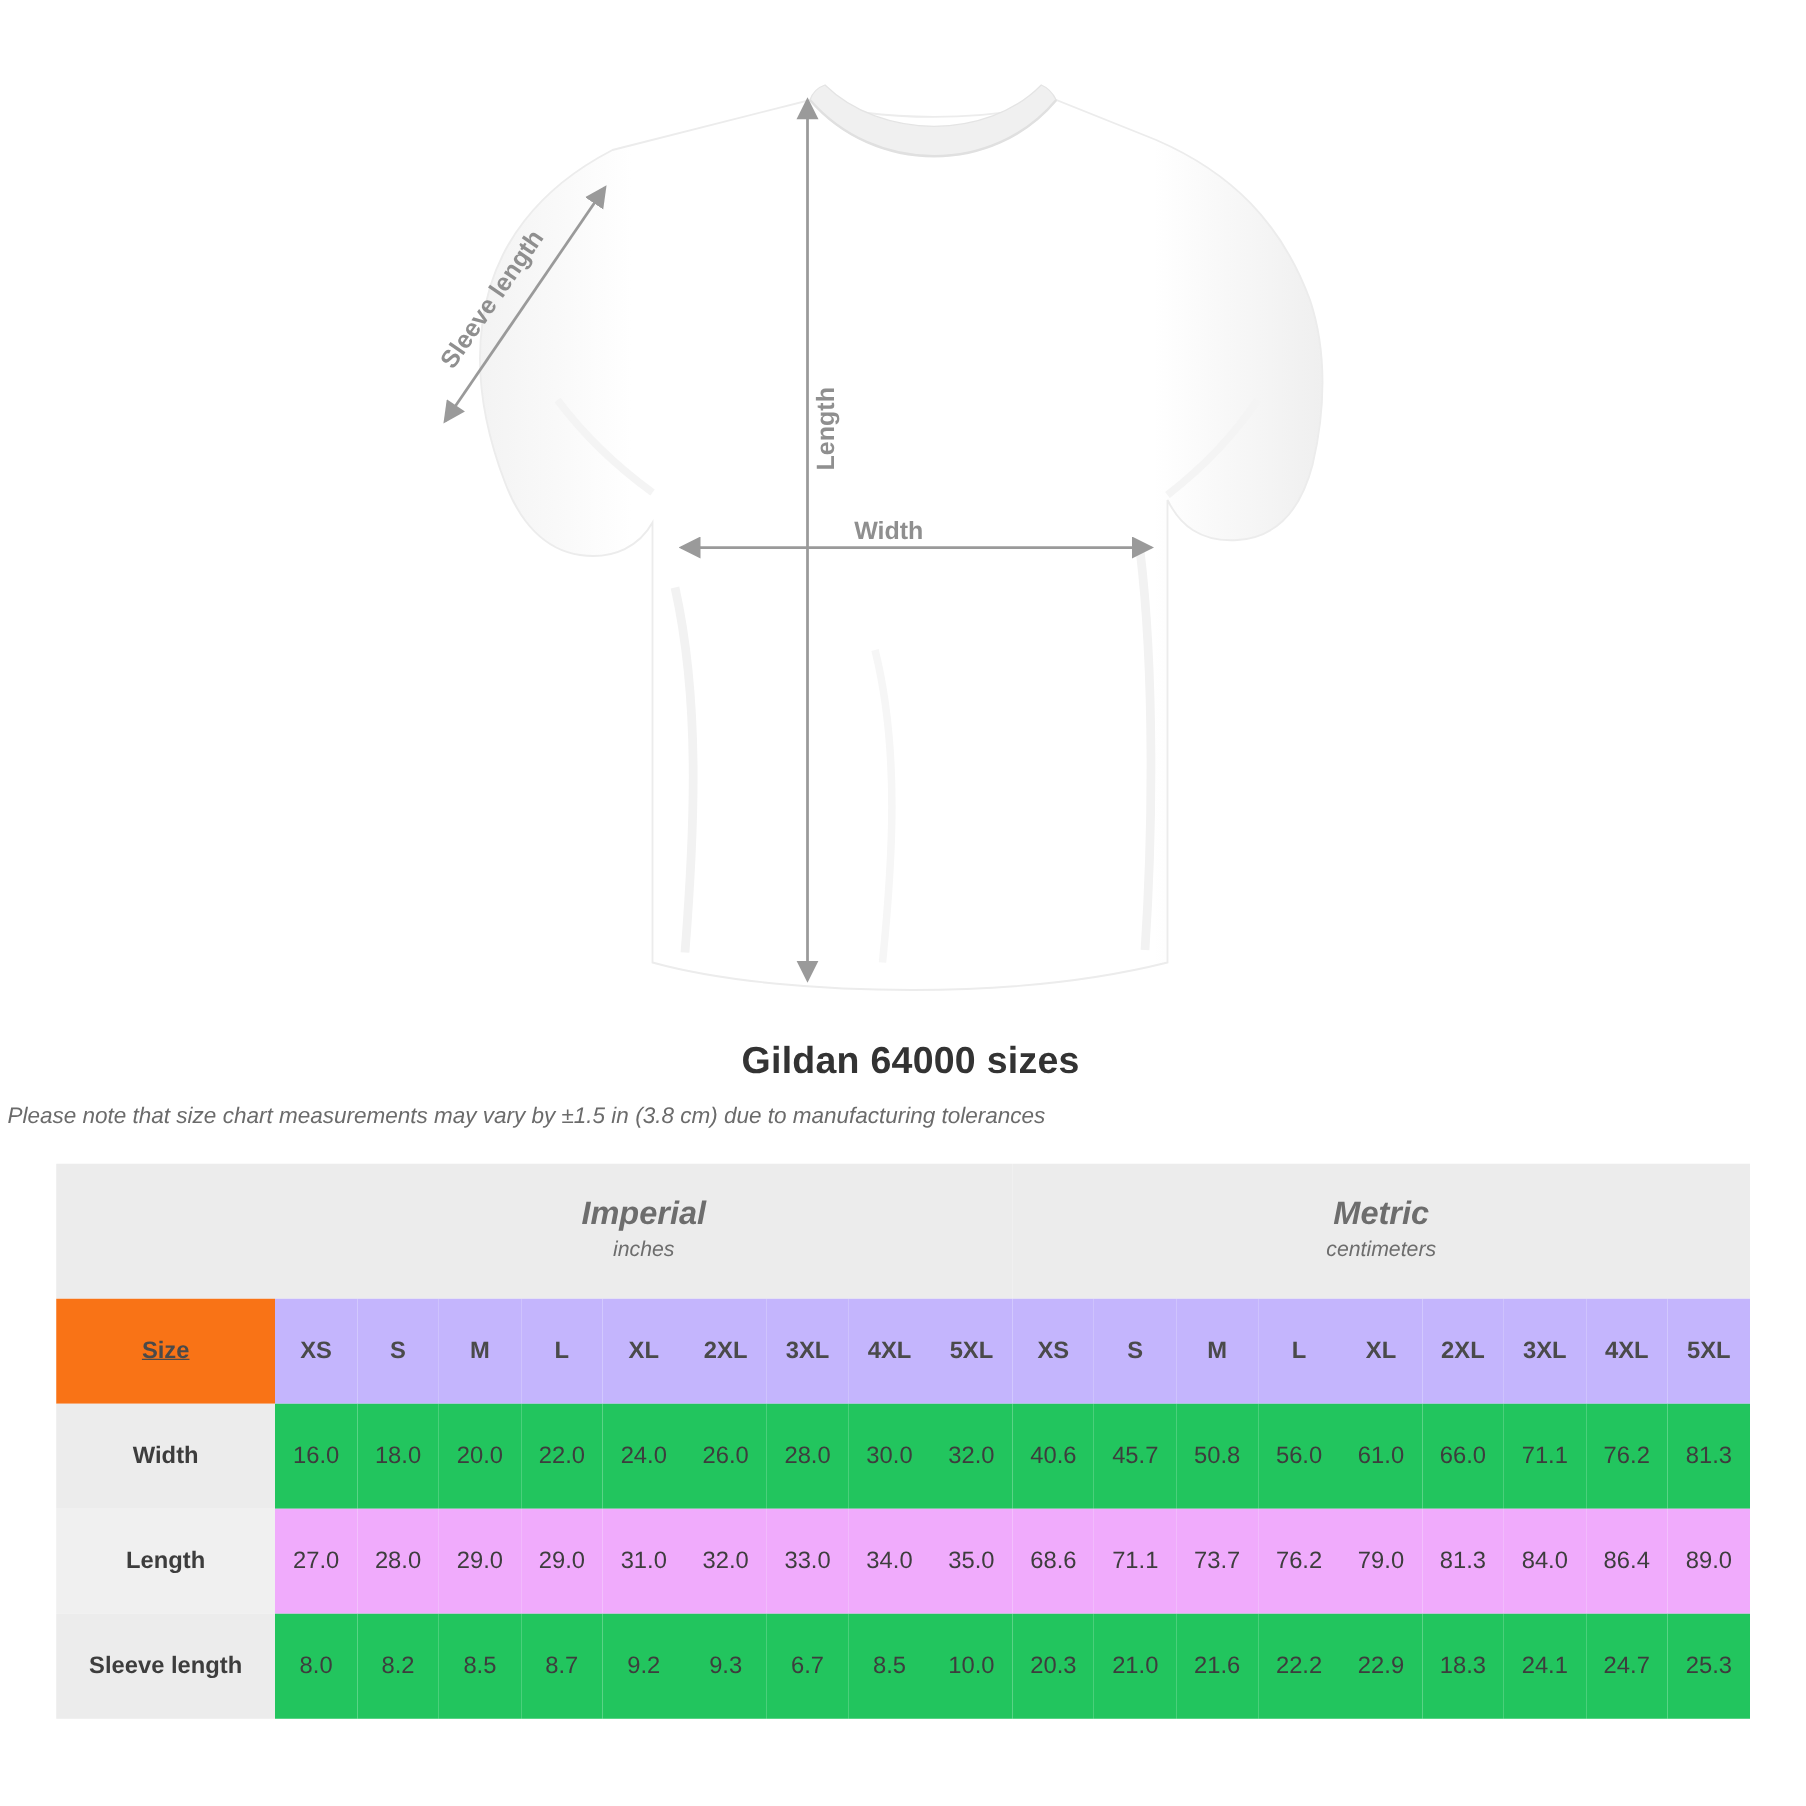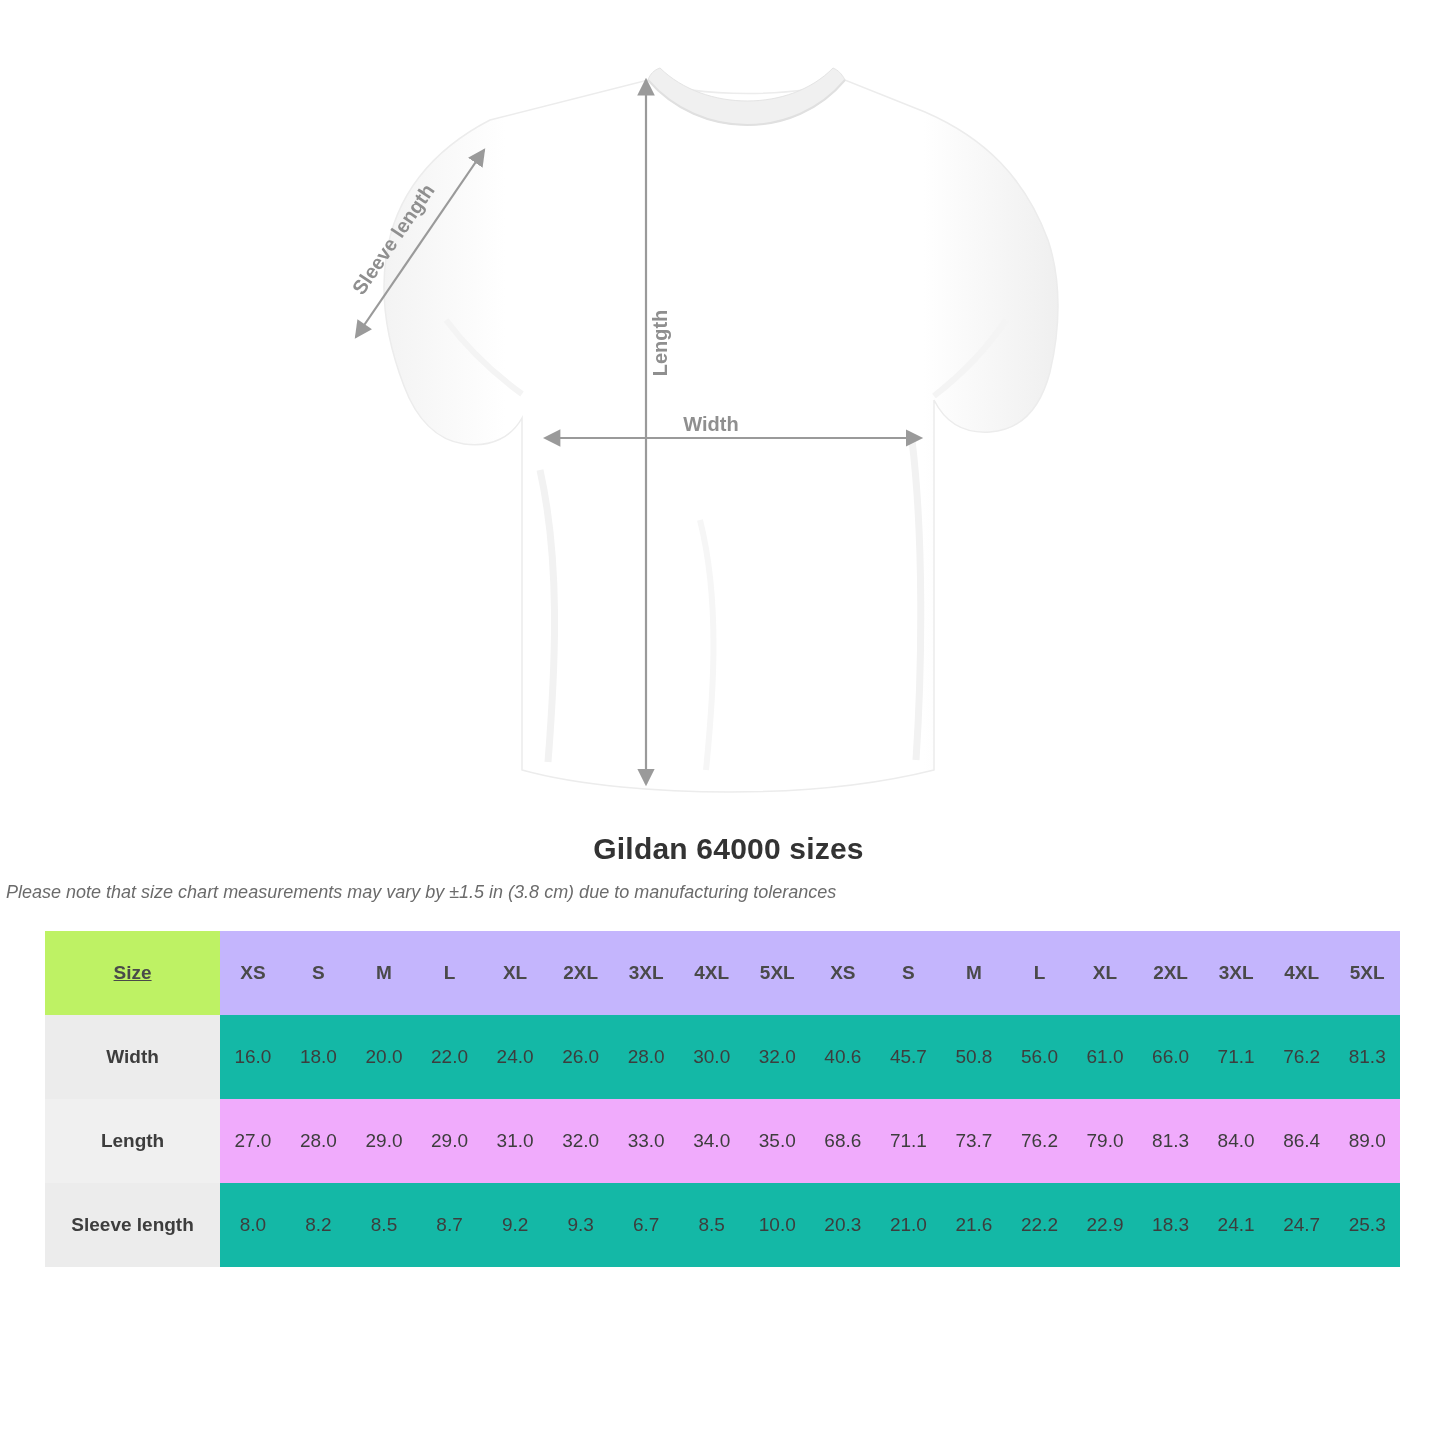--- a/index.html
+++ b/index.html
@@ -88,29 +88,29 @@
     color: #4a4a4a;
   }
   .head-row td {
     height: 84px;
     background: #c4b5fd;
     font-size: 19px;
     font-weight: bold;
     color: #4a4a4a;
   }
   .head-row td.rowhead {
-    background: #bef264;
+    background: #f97316;
     text-decoration: underline;
   }
   .data-row td {
     height: 84px;
     font-size: 19px;
     color: #3d3d3d;
   }
-  .data-row.shade td { background: #14b8a6; }
+  .data-row.shade td { background: #22c55e; }
   .data-row.plain td { background: #f0abfc; }
   .data-row td.rowhead { background: #ececec; }
   .data-row.plain td.rowhead { background: #f0f0f0; }
 
   col.labelcol { width: 175px; }
   col.datacol  { width: 65.5px; }
 </style>
 </head>
 <body>
 
@@ -200,20 +200,31 @@
           <col class="datacol">
           <col class="datacol">
           <col class="datacol">
         <col class="datacol">
           <col class="datacol">
           <col class="datacol">
           <col class="datacol">
       </colgroup>
       <tbody>
 
+        <tr class="unit-head">
+          <td></td>
+          <td colspan="9">
+            <div class="unit-name">Imperial</div>
+            <div class="unit-sub">inches</div>
+          </td>
+          <td colspan="9">
+            <div class="unit-name">Metric</div>
+            <div class="unit-sub">centimeters</div>
+          </td>
+        </tr>
 
         <tr class="head-row">
           <td class="rowhead">Size</td>
           <td>XS</td>
           <td>S</td>
           <td>M</td>
           <td>L</td>
           <td>XL</td>
           <td>2XL</td>
           <td>3XL</td>

